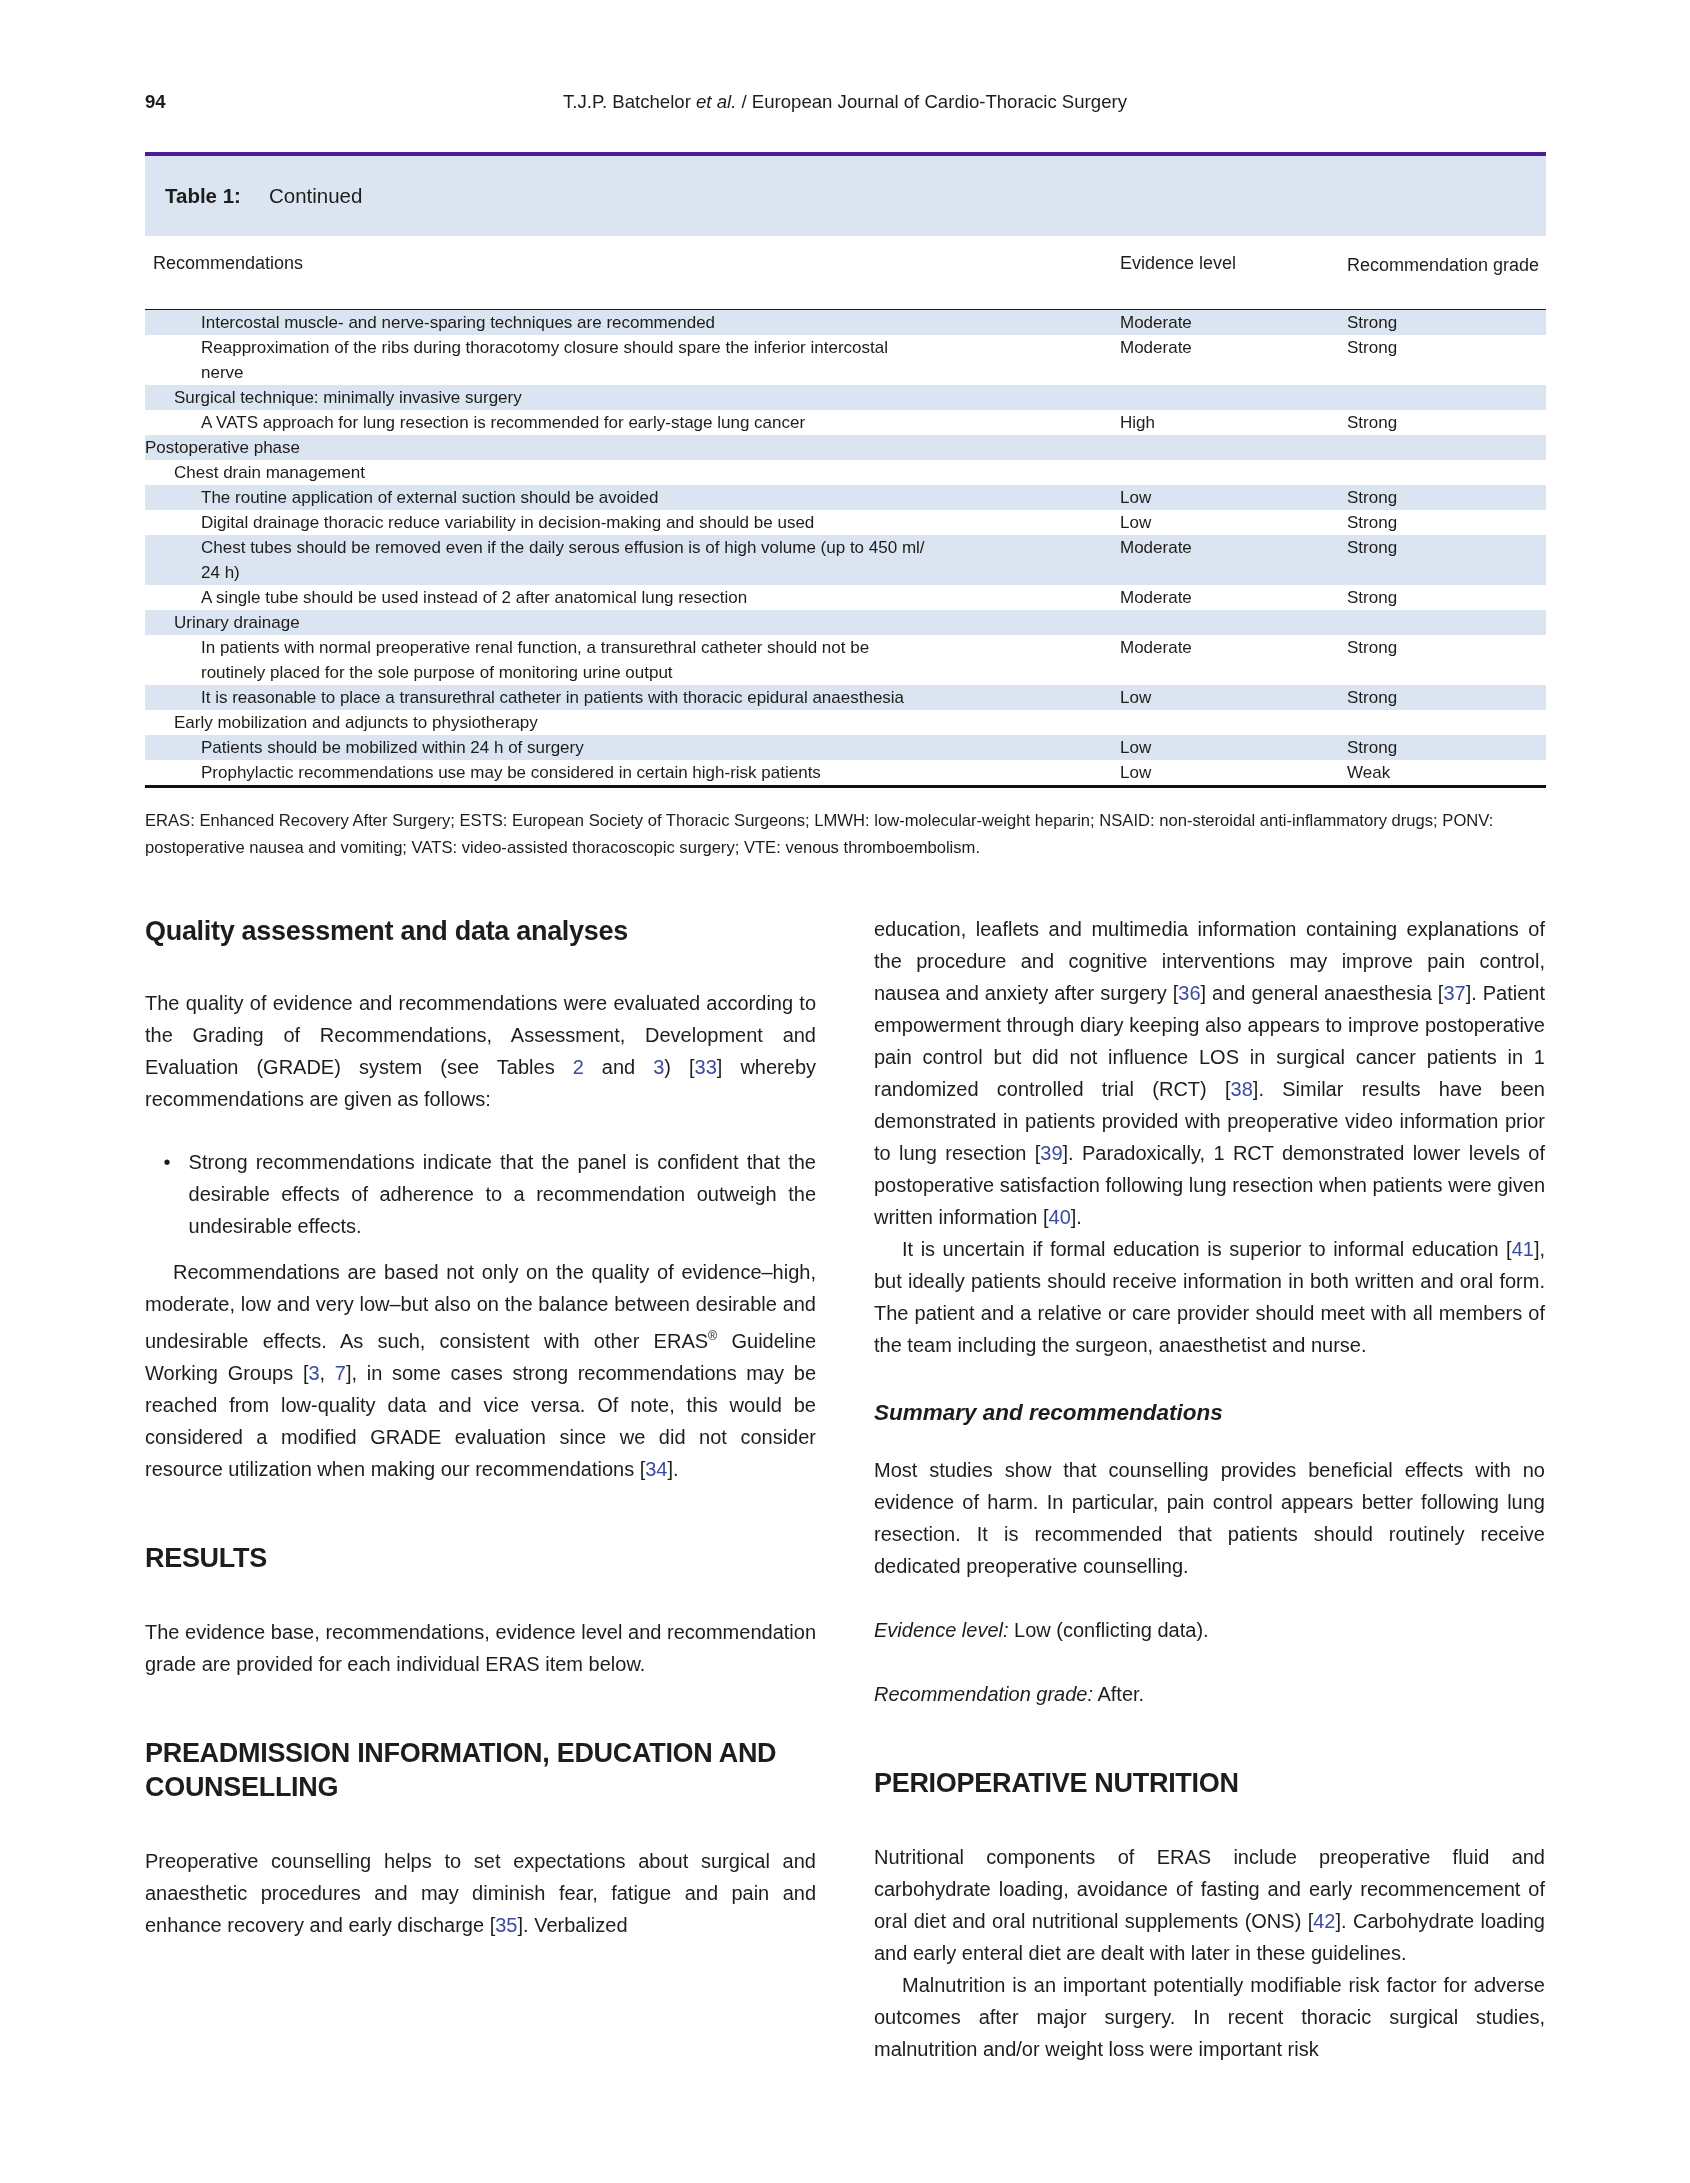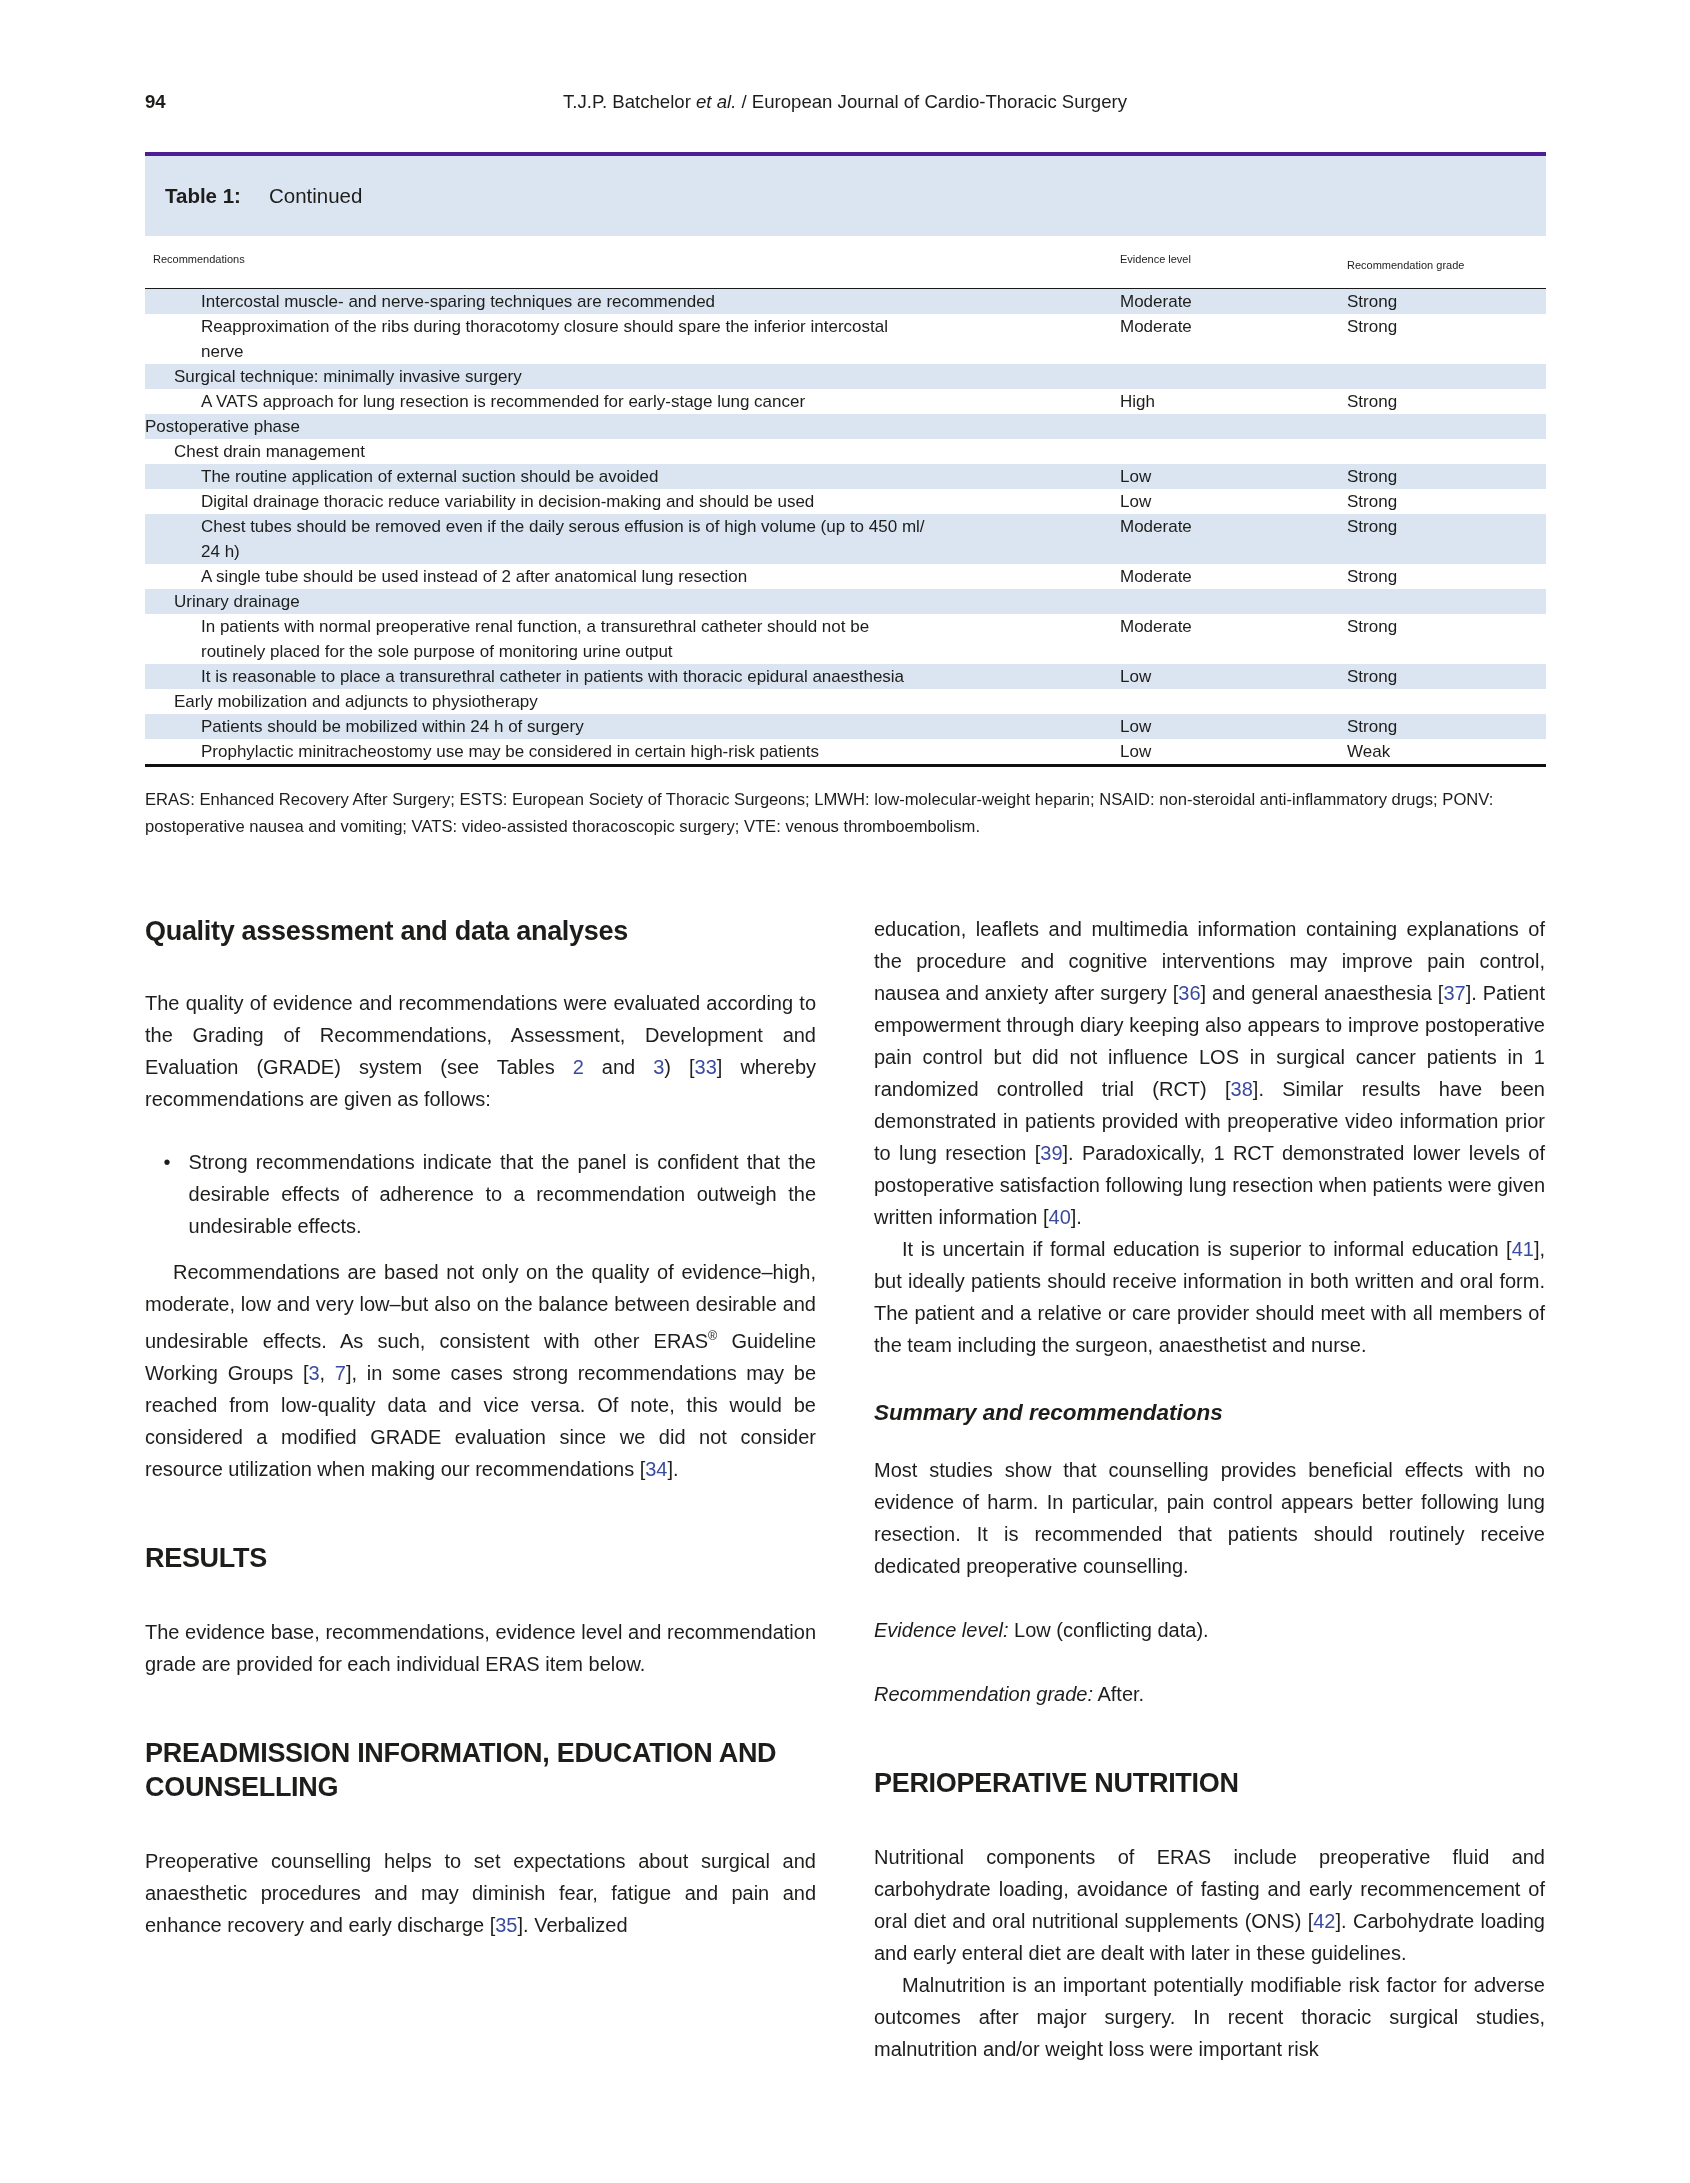--- a/index.html
+++ b/index.html
@@ -11,21 +11,21 @@
   .page-num{position:absolute;left:145px;top:0;font-weight:bold;}
   .head-center{width:100%;text-align:center;}
   .it{font-style:italic;}
 
   
   .tablewrap{position:absolute;left:145px;top:152px;width:1401px;}
   .t-band{background:var(--shade);border-top:4px solid #4c1d95;height:84px;
           display:flex;align-items:center;padding-left:20px;box-sizing:border-box;font-size:20.5px;}
   .t-band .lbl{font-weight:bold;}
   .t-band .cont{margin-left:28px;}
-  .t-header{position:relative;height:53px;border-bottom:1.3px solid #1a1a1a;font-size:11px;box-sizing:border-box;}
+  .t-header{position:relative;height:74px;border-bottom:1.3px solid #1a1a1a;font-size:18px;box-sizing:border-box;}
   .t-header .hc{position:absolute;top:17px;}
   .c0{left:8px;} .c1{left:975px;} .c2{left:1202px;width:199px;line-height:24.5px;}
   .trow{position:relative;font-size:17px;line-height:25px;}
   .trow.shaded{background:var(--shade);}
   .rtext{display:block;max-width:901px;white-space:pre-line;}
   .i0{} .i1{padding-left:29px;} .i2{padding-left:56px;}
   .rcell{position:absolute;top:0;}
   .ev{left:975px;} .gr{left:1202px;}
   .t-bottomrule{border-top:3.3px solid #111;}
   .footnote{margin:20px 0 0 0;font-size:16.6px;line-height:26.5px;}
@@ -133,21 +133,21 @@
         </div>
         <div class="trow">
           <span class="rtext i1">Early mobilization and adjuncts to physiotherapy</span>
         </div>
         <div class="trow shaded">
           <span class="rtext i2">Patients should be mobilized within 24 h of surgery</span>
           <span class="rcell ev">Low</span>
           <span class="rcell gr">Strong</span>
         </div>
         <div class="trow">
-          <span class="rtext i2">Prophylactic minitracheostomy use may be considered in certain high-risk patients</span>
+          <span class="rtext i2">Prophylactic recommendations use may be considered in certain high-risk patients</span>
           <span class="rcell ev">Low</span>
           <span class="rcell gr">Weak</span>
         </div>
       </div>
     <div class="t-bottomrule"></div>
     <p class="footnote">ERAS: Enhanced Recovery After Surgery; ESTS: European Society of Thoracic Surgeons; LMWH: low-molecular-weight heparin; NSAID: non-steroidal anti-inflammatory drugs; PONV: postoperative nausea and vomiting; VATS: video-assisted thoracoscopic surgery; VTE: venous thromboembolism.</p>
   </section>
 
   <section class="col left">
     <h2 class="h-sec">Quality assessment and data analyses</h2>

